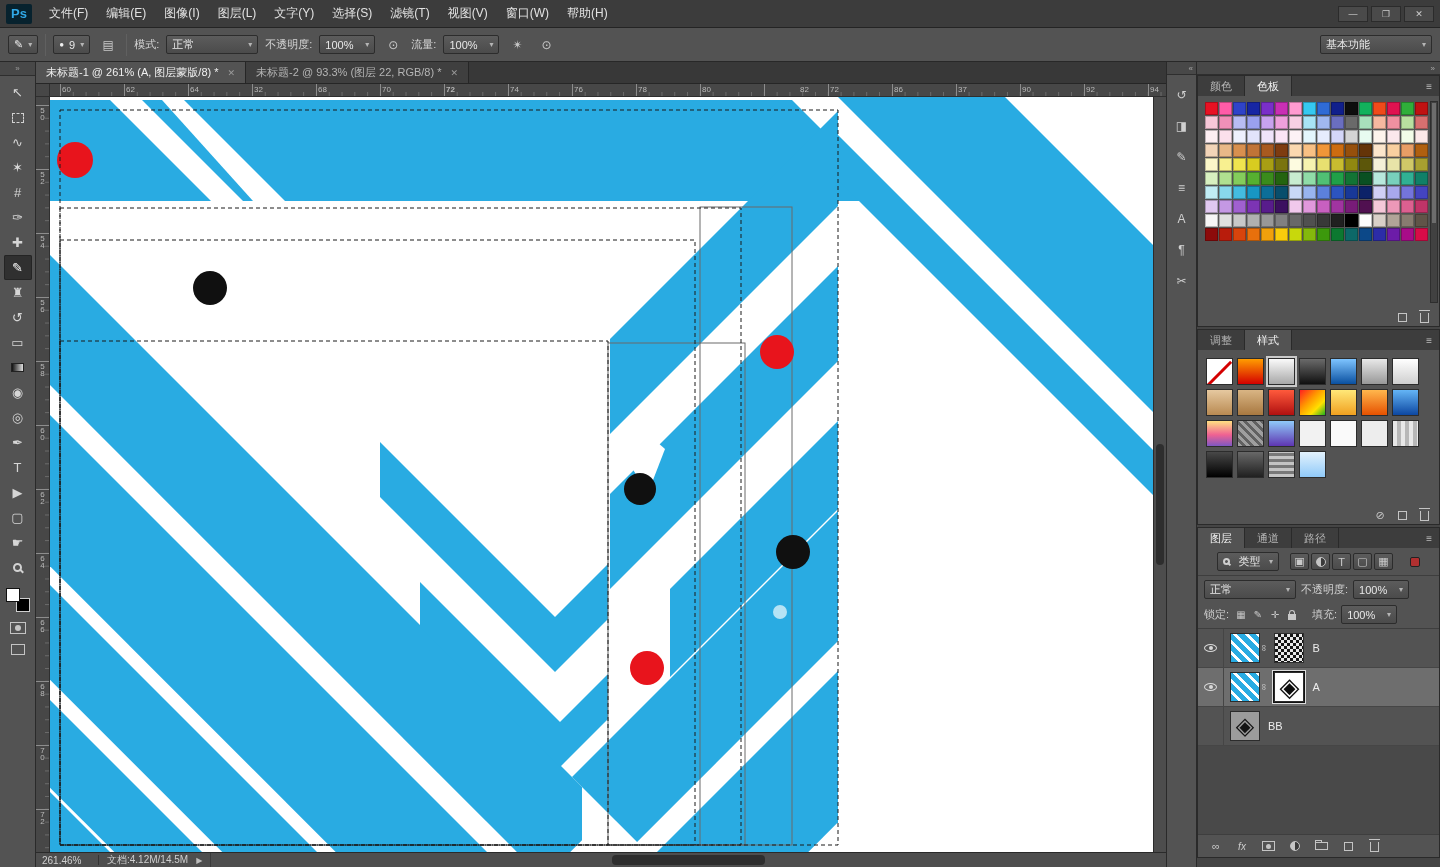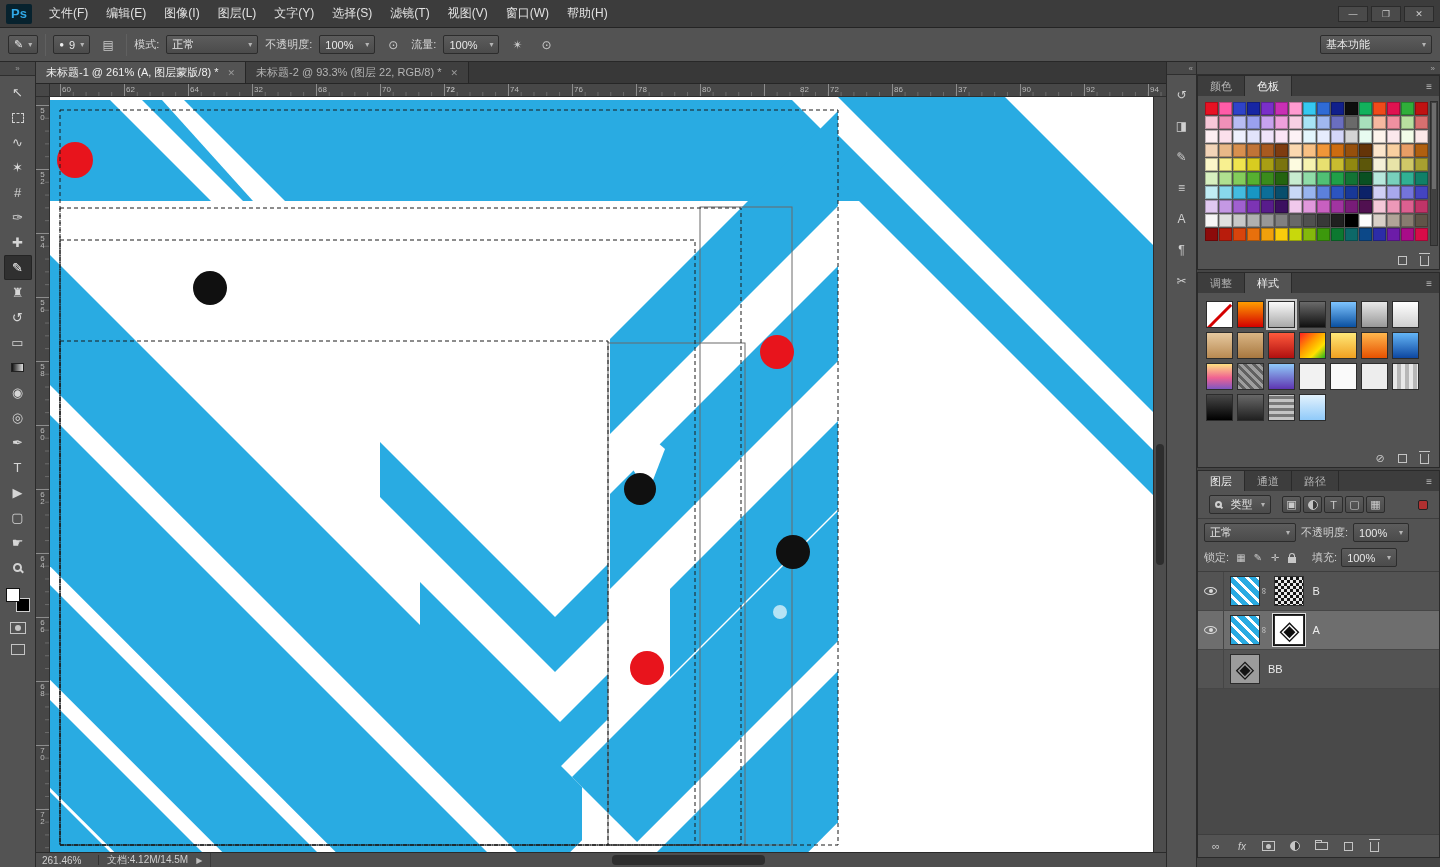--- a/index.html
+++ b/index.html
@@ -80,38 +80,38 @@
   .strip-icon{width:24px;height:22px;margin-top:9px;display:flex;align-items:center;justify-content:center;color:#d0d0d0;font-size:12px}
 
   
   .dock{width:244px;background:#454545;display:flex;flex-direction:column;border-left:1px solid #2a2a2a;flex:0 0 auto}
   .dock-head{height:13px;display:flex;justify-content:flex-end;align-items:center;color:#a8a8a8;font-size:8px;padding-right:5px;background:#484848;border-bottom:1px solid #2e2e2e}
   .panel{background:#535353;border:1px solid #2a2a2a;display:flex;flex-direction:column;margin-bottom:2px}
   .panel-tabs{height:20px;background:#3d3d3d;display:flex;flex:0 0 auto}
   .panel-tab{padding:0 12px;display:flex;align-items:center;font-size:11px;color:#b2b2b2;border-right:1px solid #2a2a2a}
   .panel-tab.active{background:#535353;color:#f2f2f2}
   .panel-menu{margin-left:auto;color:#bdbdbd;font-size:10px;padding-right:7px;display:flex;align-items:center}
-  .panel-swatches{height:195px}
+  .panel-swatches{height:252px}
   .panel-styles{height:196px}
   .panel-layers{flex:1;min-height:0;margin-bottom:9px}
 
   .swatches-body{position:relative;flex:1;padding:6px 14px 2px 7px}
   .swatch-grid{display:grid;grid-template-columns:repeat(16,13px);grid-auto-rows:13px;gap:1px}
   .swatch{width:13px;height:13px;box-shadow:inset 0 0 0 1px rgba(0,0,0,.25)}
   .sw-scroll{position:absolute;right:1px;top:5px;bottom:5px;width:8px;background:#414141;border:1px solid #2e2e2e}
   .sw-thumb{position:absolute;left:1px;right:1px;top:1px;height:60%;background:#6d6d6d}
   .panel-footer{height:18px;display:flex;justify-content:flex-end;align-items:center;gap:10px;padding-right:9px;flex:0 0 auto}
   .foot-btn{display:flex;align-items:center;justify-content:center;min-width:12px;color:#c6c6c6;font-size:11px}
 
   .styles-grid{display:grid;grid-template-columns:repeat(7,27px);grid-auto-rows:27px;gap:4px;padding:8px;flex:1}
   .style-item{border:1px solid #2c2c2c;position:relative;overflow:hidden}
   .style-item.selected{box-shadow:0 0 0 2px #c9c9c9}
   .style-item.slash::after{content:"";position:absolute;left:-4px;right:-4px;top:50%;height:3px;background:#d40000;transform:rotate(-45deg)}
 
-  .filter-row{display:flex;align-items:center;gap:11px;padding:4px 11px;border-bottom:1px solid #3e3e3e}
+  .filter-row{display:flex;align-items:center;gap:11px;padding:4px 19px;border-bottom:1px solid #3e3e3e}
   .mag-ico{width:7px;height:7px;border:2px solid #cfcfcf;border-radius:50%;position:relative;display:inline-block}
   .mag-ico::after{content:"";position:absolute;width:4px;height:2px;background:#cfcfcf;transform:rotate(45deg);right:-3px;bottom:-2px}
   .filter-dd{width:62px;justify-content:space-between}
   .filter-ico{width:19px;height:17px;display:flex;align-items:center;justify-content:center;color:#c9c9c9;font-size:11px;background:linear-gradient(#5c5c5c,#4b4b4b);border:1px solid #2c2c2c;border-radius:2px}
   .toggle-dot{width:10px;height:10px;border-radius:2px;background:#b03030;border:1px solid #222;margin-left:auto}
   .blend-row{display:flex;align-items:center;gap:5px;padding:4px 6px}
   .lock-row{display:flex;align-items:center;gap:4px;padding:2px 6px 4px}
   .lock-row .small-lbl,.blend-row .small-lbl{font-size:11px;color:#cfcfcf;white-space:nowrap}
   .lock-ic{width:16px;height:15px;display:flex;align-items:center;justify-content:center;color:#c9c9c9;font-size:10px}
 

